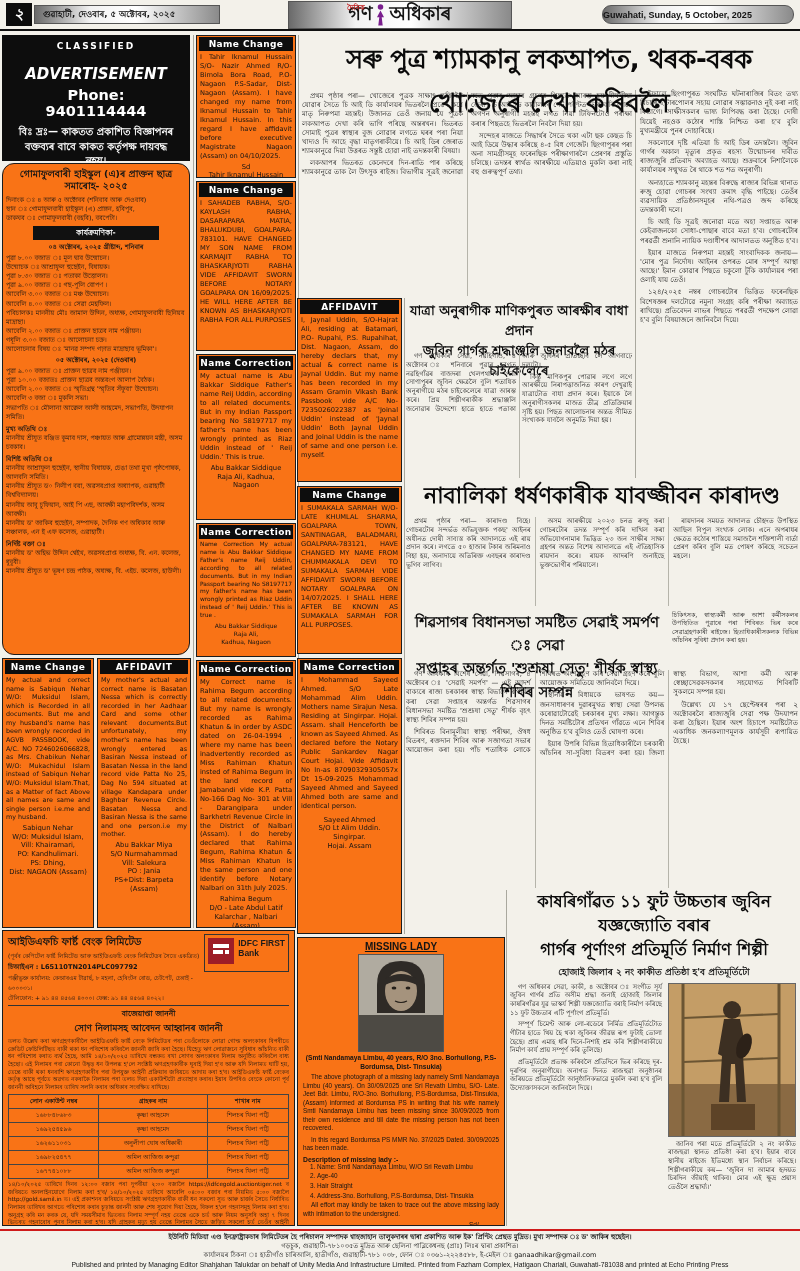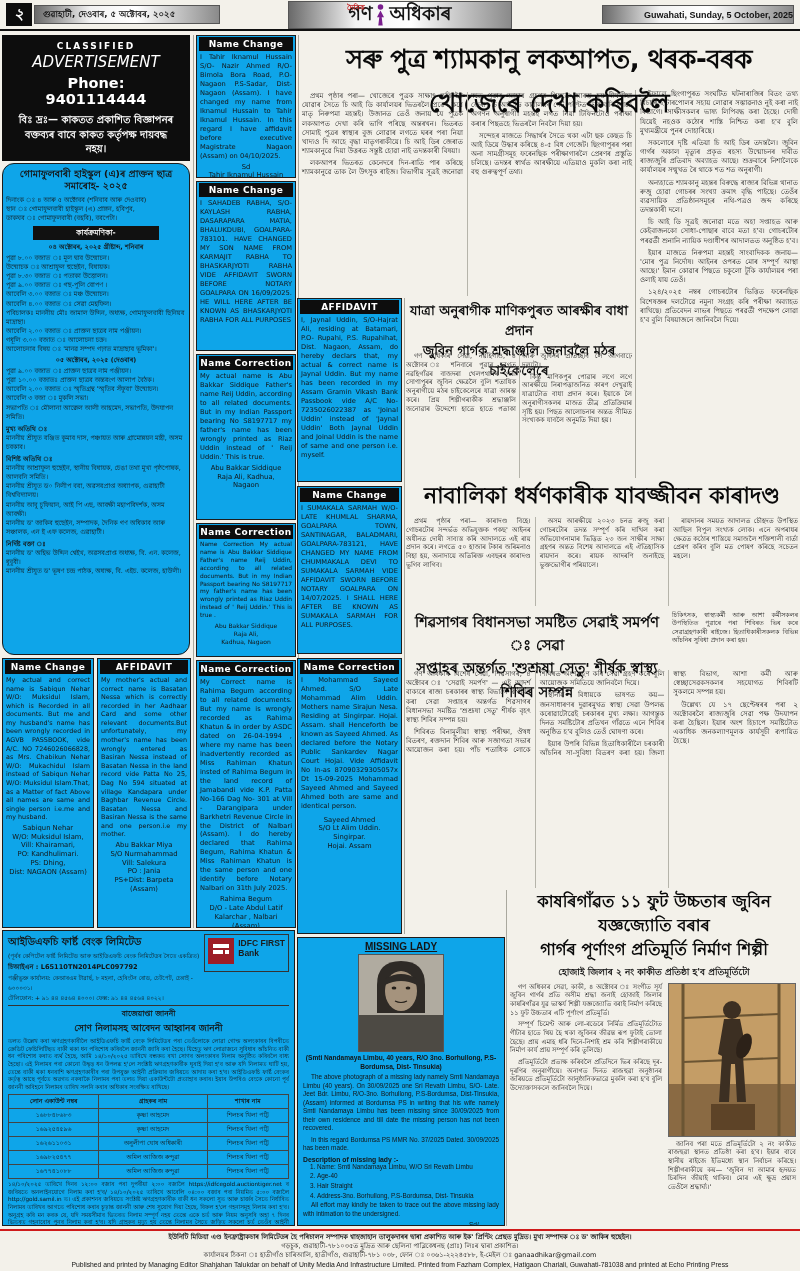--- a/index.html
+++ b/index.html
@@ -7,21 +7,21 @@
         font-family:"DejaVu Sans",sans-serif;overflow:hidden;margin:0 auto;}
   .abs{position:absolute;box-sizing:border-box;}
   .vr{position:absolute;width:1px;background:#a9a89e;}
   
   .mast-strip{background:linear-gradient(90deg,#6a6a6a,#f2f2f2 30%,#ffffff 55%,#8a8a8a);
               border:1px solid #555;display:flex;align-items:center;}
   .pageno{background:#0c0c0c;color:#fff;display:flex;align-items:center;justify-content:center;
           font-weight:bold;font-style:italic;}
   .mastrule{background:#111;}
   
-  .bx{position:absolute;border:1.4px solid #1c1c1c;background:#0ea5e9;box-sizing:border-box;overflow:hidden;padding:2px 3px;}
+  .bx{position:absolute;border:1.4px solid #1c1c1c;background:#f97316;box-sizing:border-box;overflow:hidden;padding:2px 3px;}
   .hd{background:#0d0d0d;color:#fff;font-weight:bold;text-align:center;font-size:9px;
       padding:2px 0;margin:-1px -1px 2px -1px;letter-spacing:.4px;}
   .legal{font-size:6.7px;line-height:1.34;text-align:justify;}
   .sig{text-align:center;font-size:6.8px;line-height:1.3;margin-top:2px;}
   .bodytxt{font-size:6.9px;line-height:1.33;text-align:justify;}
   .bodytxt p,.legal p{margin:0 0 3px 0;text-indent:8px;}
   .cols2{column-count:2;column-gap:8px;column-rule:1px solid #b5b4aa;}
   .cols3{column-count:3;column-gap:9px;column-rule:1px solid #b5b4aa;}
   .headline{font-weight:bold;text-align:center;color:#0a0a0a;}
   .subhead{font-weight:bold;text-align:center;}
@@ -54,35 +54,35 @@
       <span style="margin:0 3px;display:inline-flex;">
         <svg width="11" height="22" viewBox="0 0 10 20">
             <g fill="#7a1f8e">
           <circle cx="5" cy="2.8" r="2.5"></circle>
           <path d="M5 5.8 L1.8 12 L3.9 12 L3 19.5 L7 19.5 L6.1 12 L8.2 12 Z"></path>
         </g>
           </svg>
       </span>
       <span style="font-size:19px;font-weight:bold;">অধিকাৰ</span>
     </div>
-    <div class="abs mast-strip" style="left:602px;top:5px;width:192px;height:19px;justify-content:flex-end;">
+    <div class="abs mast-strip" style="left:602px;top:5px;width:192px;height:19px;justify-content:flex-start;border-radius:9px;">
       <span style="font-size:9px;font-weight:bold;font-family:'Liberation Sans',sans-serif;">Guwahati, Sunday, 5 October, 2025</span>
     </div>
     <div class="abs mastrule" style="left:0;top:29px;width:800px;height:2px;"></div>
   </div>
 
   <div class="vr" style="left:193px;top:35px;height:893px;"></div>
   <div class="vr" style="left:298px;top:35px;height:893px;"></div>
   <div class="vr" style="left:404px;top:298px;height:636px;"></div>
   <div class="vr" style="left:635px;top:90px;height:388px;"></div>
   <div class="vr" style="left:506px;top:890px;height:336px;"></div>
 
   <div class="abs" style="left:2px;top:35px;width:188px;height:126px;background:#0d0d0d;color:#fff;text-align:center;padding:6px 13px;">
     <div style="font-size:9px;font-weight:bold;letter-spacing:2px;">CLASSIFIED</div>
-    <div style="font-size:15px;font-weight:normal;font-style:italic;margin-top:2px;">ADVERTISEMENT</div>
+    <div style="font-size:15px;font-weight:bold;font-style:italic;margin-top:14px;">ADVERTISEMENT</div>
     <div style="font-size:14.5px;font-weight:bold;margin-top:4px;">Phone: 9401114444</div>
     <div style="font-size:10px;font-weight:bold;margin-top:6px;line-height:1.45;">বিঃ দ্ৰঃ— কাকতত প্ৰকাশিত বিজ্ঞাপনৰ বক্তব্যৰ বাবে কাকত কৰ্তৃপক্ষ দায়বদ্ধ নহয়।</div>
   </div>
 
   <div class="bx" style="left:2px;top:163px;width:188px;height:492px;border-radius:12px;">
     <div class="subhead" style="font-size:9.5px;line-height:1.3;margin:2px 0 3px 0;">গোমাফুলবাৰী হাইস্কুল (এ)ৰ প্ৰাক্তন ছাত্ৰ সমাৰোহ- ২০২৫</div>
     <div class="schooltxt">
       <div>দিনাংক ঃ ৪ আৰু ৫ অক্টোবৰ (শনিবাৰ আৰু দেওবাৰ)</div>
       <div>স্থান ঃ গোমাফুলবাৰী হাইস্কুল (এ) প্ৰাঙ্গন, হৰিপুৰ,</div>
       <div>ডাকঘৰ ঃ গোমাফুলবাৰী (বহৰি), বৰপেটা।</div>

